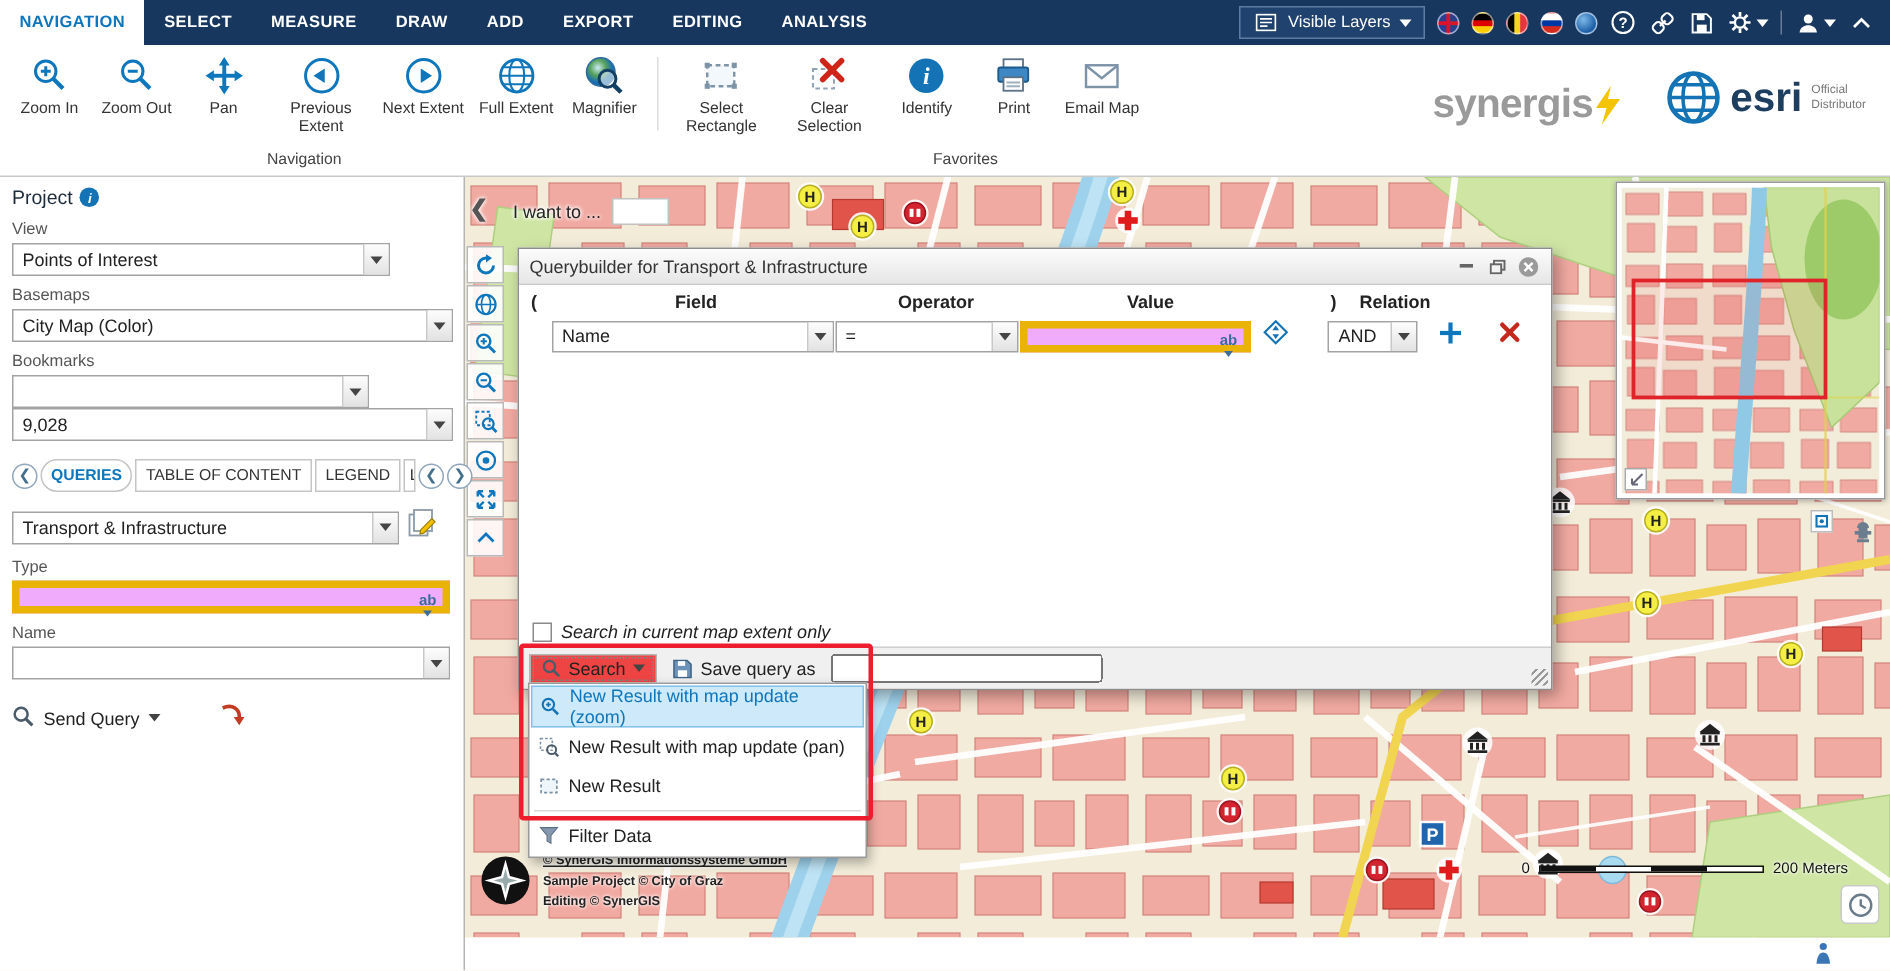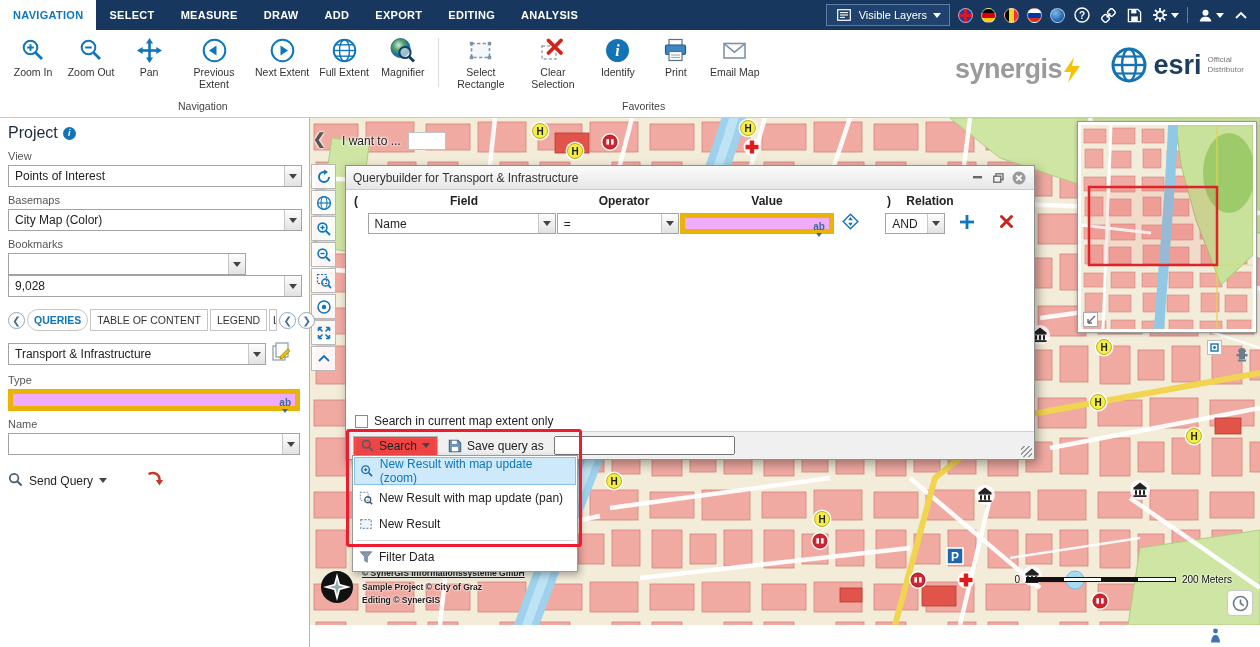--- a/index.html
+++ b/index.html
@@ -37,21 +37,21 @@
   .group-label.fav { left:622px; }
 
   .synergis-logo { position:absolute; right:178px; top:24px; font-size:27px; font-weight:bold; color:#9a9a9a; letter-spacing:-.5px; display:flex; align-items:center; }
   .esri-logo { position:absolute; right:16px; top:16px; display:flex; align-items:center; gap:6px; }
   .esri-word { font-size:27px; font-weight:bold; color:#1e3e5f; }
   .esri-tag { font-size:8px; color:#777; line-height:1.25; }
 
   
   .left-panel { position:absolute; left:0; top:118px; width:310px; height:529px; background:#fff; border-right:1px solid #b5b5b5; z-index:10; padding:6px 8px; }
   .proj-row { display:flex; align-items:center; gap:5px; margin-bottom:8px; }
-  .proj-title { font-size:16px; color:#1c2b3a; }
+  .proj-title { font-size:13px; color:#1c2b3a; }
   .info-dot { width:13px; height:13px; border-radius:50%; background:#1373b5; color:#fff; font-size:9px; font-weight:bold; display:flex; align-items:center; justify-content:center; font-style:italic; }
   .fld-label { font-size:11px; color:#555; margin:7px 0 3px; }
   .select { height:22px; border:1px solid #a3a3a3; background:#fff; display:flex; align-items:center; font-size:12px; color:#222; }
   .select .val { padding:0 6px; white-space:nowrap; overflow:hidden; }
   .dd-btn { margin-left:auto; width:17px; align-self:stretch; border-left:1px solid #c8c8c8; background:linear-gradient(#fdfdfd,#e2e2e2); display:flex; align-items:center; justify-content:center; color:#444; }
   .text-input { height:22px; border:5px solid #eab308; background:#f0abfc; position:relative; display:flex; align-items:center; padding:0 22px 0 6px; font-size:12px; }
   .ab-ico { position:absolute; right:4px; top:4px; font-size:10px; font-weight:bold; color:#3c6d99; line-height:1; }
   .ab-ico:after { content:""; display:block; margin:1px auto 0; width:0; height:0; border-left:3px solid transparent; border-right:3px solid transparent; border-top:4px solid #3c6d99; }
   .side-tabs { display:flex; align-items:center; gap:2px; margin-top:12px; }
   .circle-btn { width:17px; height:17px; border-radius:50%; border:1px solid #8fa6bb; color:#44708e; font-size:10px; display:flex; align-items:center; justify-content:center; flex:0 0 auto; background:#fff; }
@@ -89,21 +89,21 @@
   .dlg-title { height:24px; background:linear-gradient(#fcfcfc,#e6e6e6); border-bottom:1px solid #c9c9c9; display:flex; align-items:center; padding:0 7px; font-size:12px; color:#333; }
   .win-btns { margin-left:auto; display:flex; align-items:center; gap:5px; }
   .win-btn { width:16px; height:15px; display:flex; align-items:center; justify-content:center; color:#666; }
   .dlg-cols { display:flex; align-items:center; height:21px; font-size:12px; font-weight:bold; color:#222; padding:0 8px; }
   .dlg-cols span { text-align:center; }
   .c-open { width:14px; text-align:left!important; }
   .c-field { width:192px; } .c-op { width:128px; } .c-val { width:158px; } .c-sort { width:34px; } .c-close { width:18px; } .c-rel { width:64px; }
   .dlg-row { display:flex; align-items:center; padding:2px 8px 4px; }
   .dlg-row .cell { display:flex; justify-content:center; }
   .dlg-body { flex:1; }
-  .dlg-check { display:flex; align-items:center; gap:6px; padding:3px 9px; font-size:12px; color:#222; }
+  .dlg-check { display:flex; align-items:center; gap:6px; padding:3px 9px; font-size:12px; color:#222;font-style:italic; }
   .cbx { width:13px; height:13px; border:1px solid #8a8a8a; background:#fff; flex:0 0 auto; }
   .dlg-bottom { height:28px; background:#f0f0f0; border-top:1px solid #cfcfcf; display:flex; align-items:center; padding:0 7px; gap:10px; position:relative; }
   .search-btn { display:flex; align-items:center; gap:5px; font-size:12px; color:#222; padding:2px 7px; border:1px solid #b5b5b5; background:#ef4444; outline:1px dotted #888; outline-offset:-3px;text-align:right; }
   .saveas { display:flex; align-items:flex-start; gap:5px; font-size:12px; color:#222; }
   .grip { position:absolute; right:2px; bottom:2px; width:11px; height:11px; background:repeating-linear-gradient(135deg, transparent 0 2px, #999 2px 3.5px); }
 
   
   .search-menu { position:absolute; left:352px; top:455px; width:226px; background:#fff; border:1px solid #9a9a9a; box-shadow:2px 3px 7px rgba(0,0,0,.3); z-index:30; font-size:12px; padding:1px; }
   .menu-item { display:flex; align-items:center; gap:6px; height:21px; padding:13px 5px; color:#222; cursor:pointer; }
   .menu-item.selected { background:#cde9fa; color:#0e76bc; border:1px solid #85c2e8; }
@@ -668,21 +668,21 @@
   </div>
 </div>
 
 <aside class="left-panel">
   <div class="proj-row">
     <span class="proj-title">Project</span>
     <span class="info-dot">i</span>
   </div>
 
   <div class="fld-label">View</div>
-  <div class="select" style="width:294px">
+  <div class="select" style="width:252px">
     <span class="val">Points of Interest</span>
     <span class="dd-btn">
         <span class="caret-down"></span>
       </span>
   </div>
 
   <div class="fld-label">Basemaps</div>
   <div class="select" style="width:294px">
     <span class="val">City Map (Color)</span>
     <span class="dd-btn">

